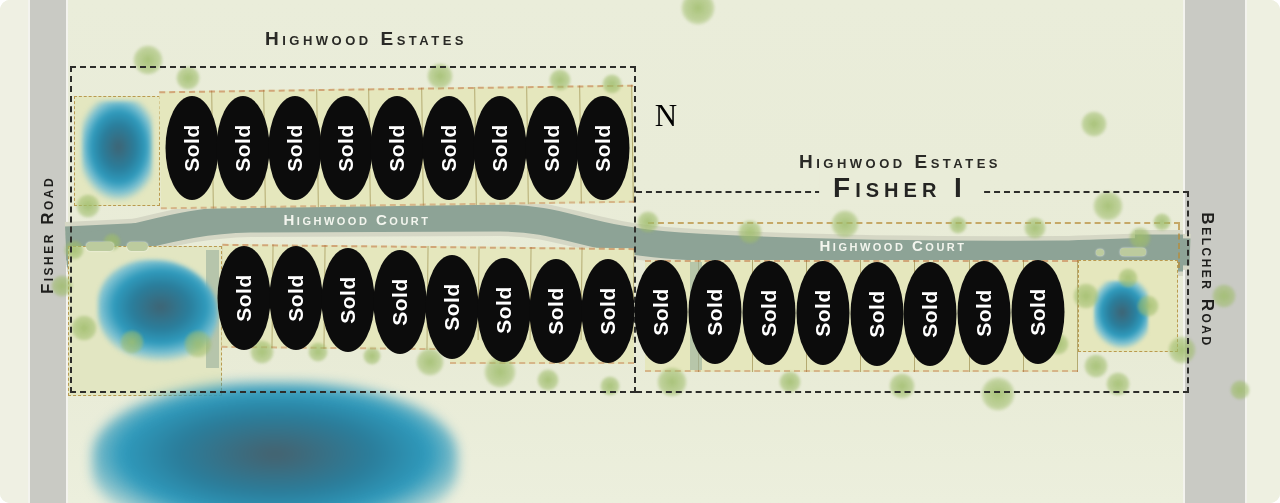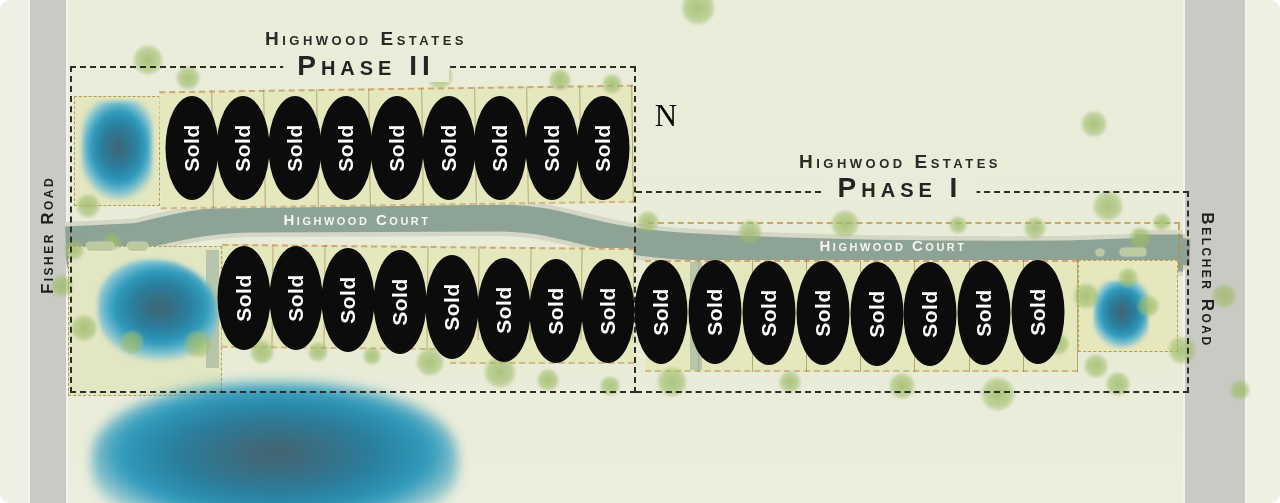--- a/index.html
+++ b/index.html
@@ -248,23 +248,22 @@
       </div>
       <div class="abs sold" style="left: 984px; top: 313px;">
         <span>Sold</span>
       </div>
       <div class="abs sold" style="left: 1038px; top: 312px;">
         <span>Sold</span>
       </div>
     </div>
 
   <div class="abs t-est" style="left:366px;top:39px;">Highwood Estates</div>
-  <div class="abs t-ph" style="left:366px;top:66px;">Phase II</div>
   <div class="abs t-est" style="left:900px;top:162px;">Highwood Estates</div>
-  <div class="abs t-ph" style="left:900px;top:188px;">Phase I</div>
+  <div class="abs t-ph" style="left:900px;top:188px;">Fisher I</div>
 
   <div class="abs court-label" style="left:357px;top:219px;">Highwood Court</div>
   <div class="abs court-label" style="left:893px;top:245px;">Highwood Court</div>
 
   <div class="abs vroad-label west">Fisher Road</div>
   <div class="abs vroad-label east">Belcher Road</div>
 
   <div class="abs n-letter">N</div>
   <div class="abs n-tri"></div>
 

